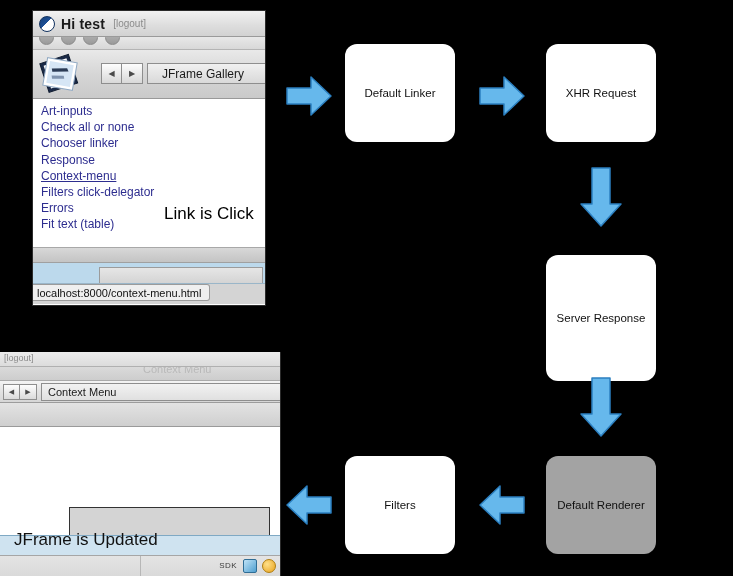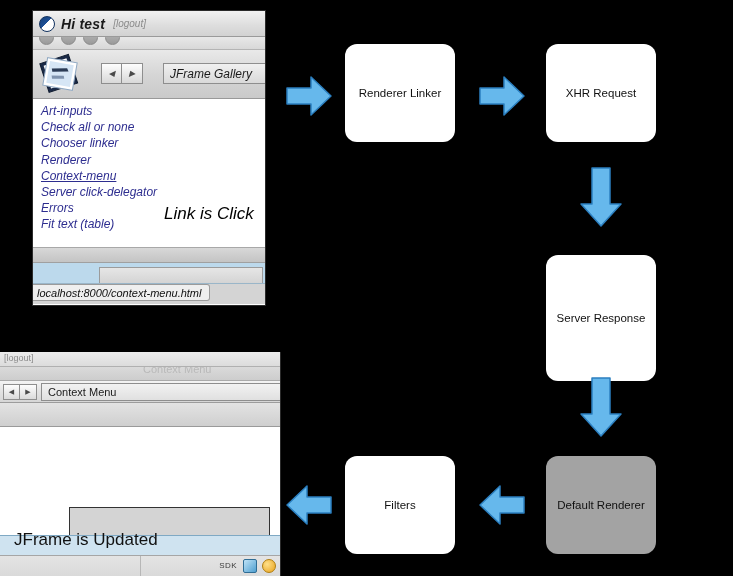--- a/index.html
+++ b/index.html
@@ -22,21 +22,20 @@
   .win1 {
     position: absolute;
     left: 32px;
     top: 10px;
     width: 234px;
     height: 296px;
     background: #ffffff;
     border: 1px solid #2b2b2b;
     overflow: hidden;
     box-sizing: border-box;
-    font-style: italic;
   }
   .w1-titlebar {
     position: relative;
     height: 26px;
     background: linear-gradient(to bottom, #f2f2f2 0%, #dedede 55%, #d2d2d2 100%);
     border-bottom: 1px solid #9a9a9a;
     display: flex;
     align-items: center;
     padding-left: 6px;
     box-sizing: border-box;
@@ -98,26 +97,26 @@
   .w1-navbtn {
     width: 21px;
     background: linear-gradient(to bottom, #fdfdfd, #d8d8d8);
     border: 1px solid #8e8e8e;
     display: flex; align-items: center; justify-content: center;
     font-size: 8px; color: #4a4a4a;
     box-sizing: border-box;
   }
   .w1-navbtn + .w1-navbtn { border-left: none; }
   .w1-urlbox {
-    margin-left: 20px;
+    margin-left: 4px;
     width: 140px;
     background: linear-gradient(to bottom, #f0f0f0, #d9d9d9);
     border: 1px solid #8e8e8e;
     display: flex; align-items: center;
-    padding-left: 6px;
+    padding-left: 14px;
     font-size: 12px;
     color: #1a1a1a;
     box-sizing: border-box;
     white-space: nowrap;
     overflow: hidden;
   }
   .w1-content {
     position: relative;
     height: 148px;
     background: #ffffff;
@@ -377,23 +376,23 @@
         <div class="w1-navbtn">◀</div>
         <div class="w1-navbtn">▶</div>
         <div class="w1-urlbox">JFrame Gallery</div>
       </div>
     </div>
 
     <div class="w1-content">
       <a class="w1-link">Art-inputs</a>
       <a class="w1-link">Check all or none</a>
       <a class="w1-link">Chooser linker</a>
-      <a class="w1-link">Renderer</a>
+      <a class="w1-link">Response</a>
       <a class="w1-link underlined">Context-menu</a>
-      <a class="w1-link">Server click-delegator</a>
+      <a class="w1-link">Filters click-delegator</a>
       <a class="w1-link">Errors</a>
       <a class="w1-link">Fit text (table)</a>
       <div class="overlay-msg">Link is Click</div>
     </div>
 
     <div class="w1-greybar"></div>
 
     <div class="w1-tabbar">
       <div class="w1-tab-active"></div>
     </div>
@@ -437,21 +436,21 @@
     <div class="w2-footer">
       <div class="w2-footer-divider"></div>
       <span class="sdk-label">SDK</span>
       <span class="sdk-ico1"></span>
       <span class="sdk-ico2"></span>
     </div>
   </div>
 
   <div id="flow-layer">
       <div class="flow-box" style="left: 345px; top: 44px; width: 110px; height: 98px; background: rgb(255, 255, 255);">
-        <div class="flow-label">Renderer Linker</div>
+        <div class="flow-label">Default Linker</div>
       </div>
       <div class="flow-box" style="left: 546px; top: 44px; width: 110px; height: 98px; background: rgb(255, 255, 255);">
         <div class="flow-label">XHR Request</div>
       </div>
       <div class="flow-box" style="left: 546px; top: 255px; width: 110px; height: 126px; background: rgb(255, 255, 255);">
         <div class="flow-label">Server Response</div>
       </div>
       <div class="flow-box" style="left: 546px; top: 456px; width: 110px; height: 98px; background: #a3a3a3;">
         <div class="flow-label">Default Renderer</div>
       </div>

